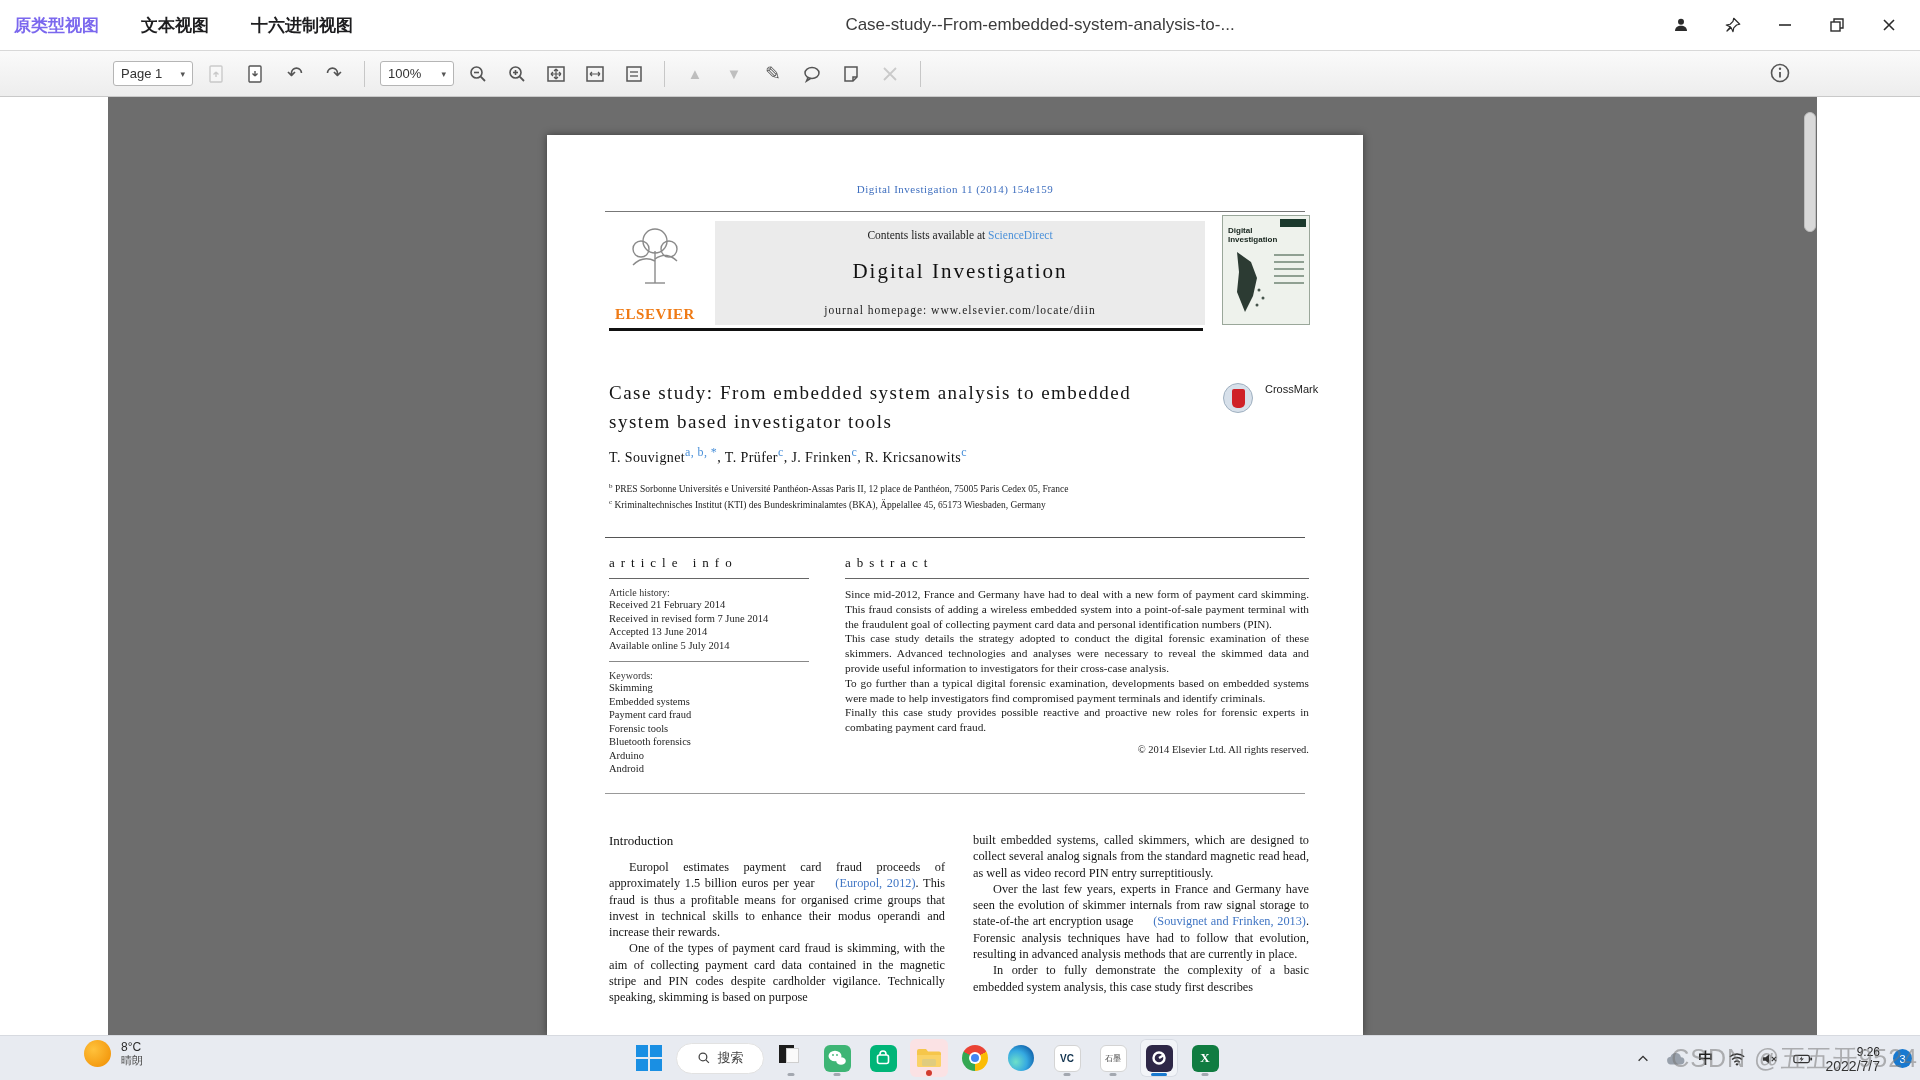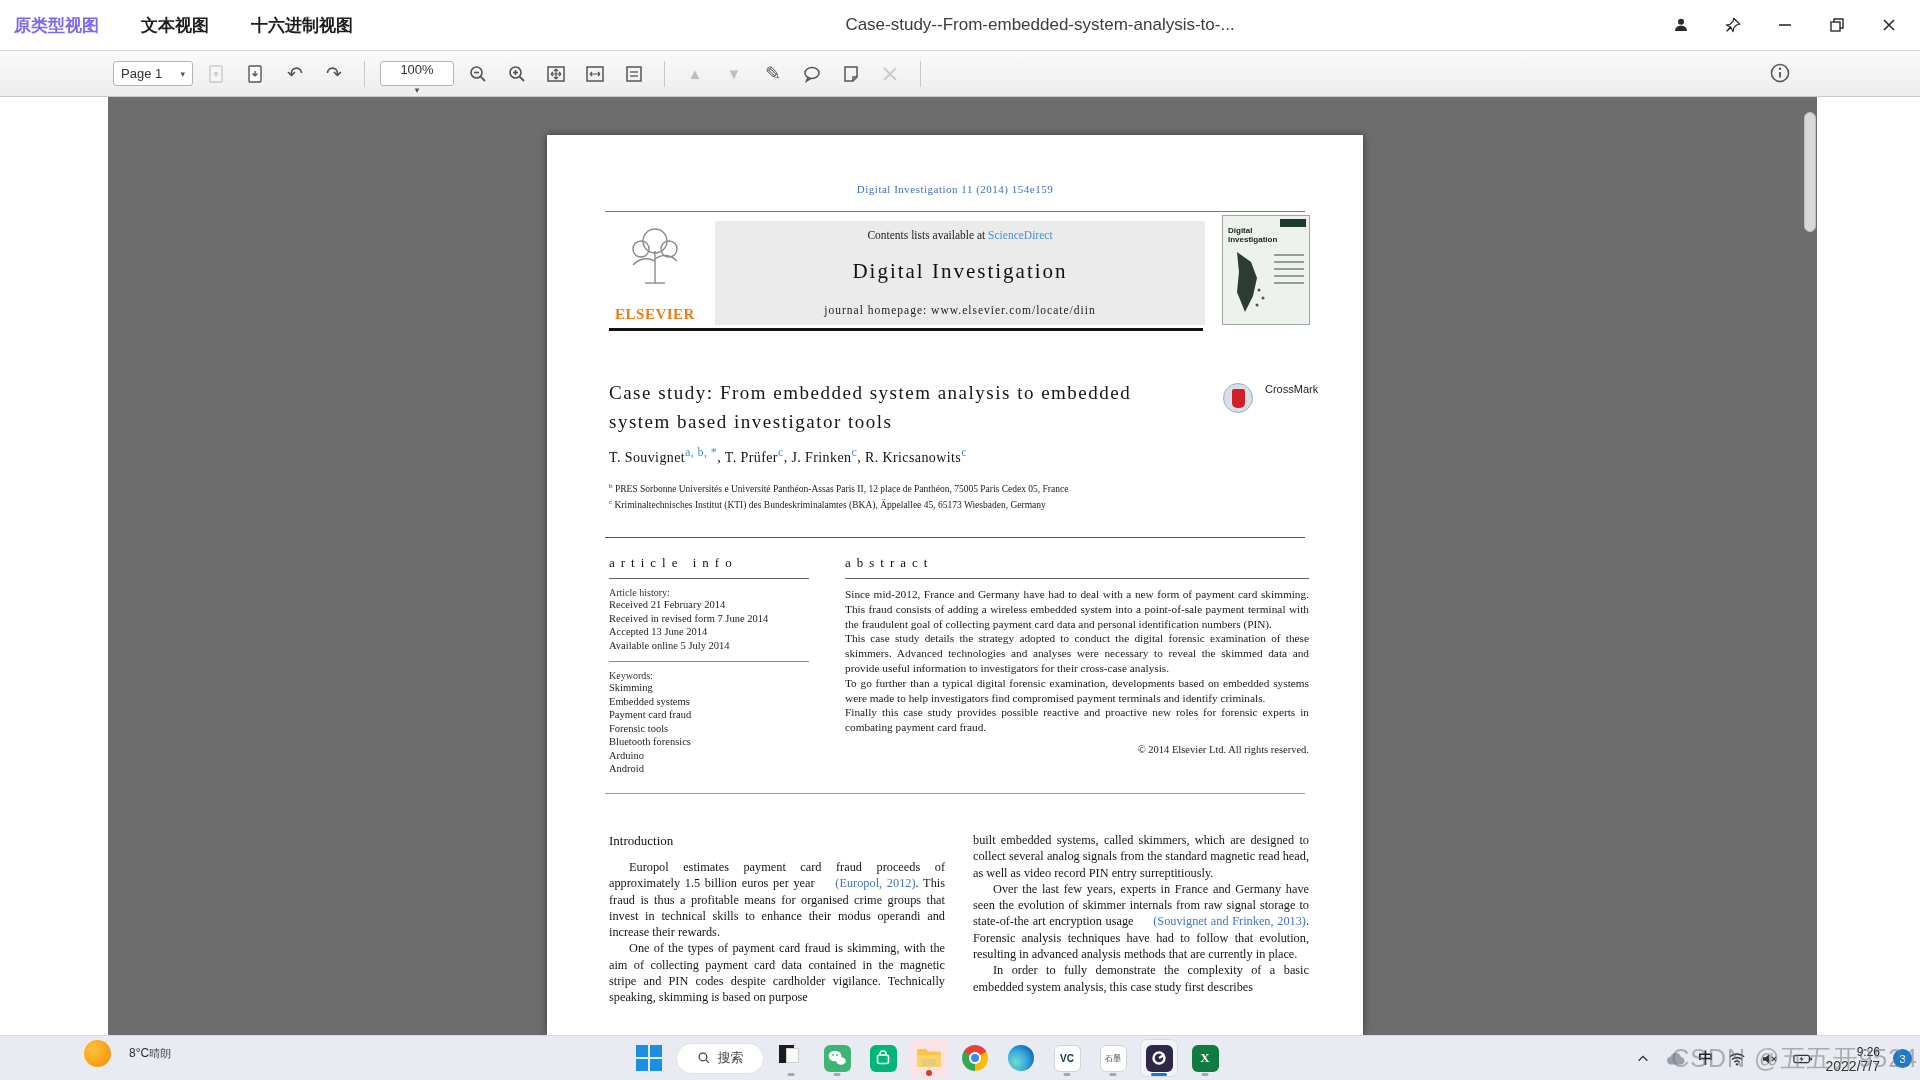--- a/index.html
+++ b/index.html
@@ -84,21 +84,21 @@
   .col-right { position:absolute; top:697px; left:426px; width:336px; }
   .body-p { font-size:12.3px; line-height:16.3px; text-align:justify; color:#161616; }
   .body-p.indent { text-indent:20px; }
   .pdf-link { color:#4176c4;padding-left:16px; }
 
   
   .taskbar { position:absolute; bottom:0; left:0; width:1920px; height:45px;
     background:#e8ebf1; border-top:1px solid rgba(0,0,0,.07); }
   .weather { position:absolute; left:84px; top:4px; display:flex; align-items:center; gap:10px; cursor:pointer; }
   .sun { width:27px; height:27px; border-radius:50%; background:radial-gradient(circle at 35% 35%, #ffc23c, #f08c00); }
-  .weather .wtxt { display:flex; flex-direction:row; line-height:13px;margin-left:8px; }
+  .weather .wtxt { display:flex; flex-direction:column; line-height:13px; }
   .wtemp { font-size:12px; color:#2b2b2b; }
   .wdesc { font-size:11px; color:#4d4d4d; }
   .tb-center { position:absolute; left:630px; top:3px; display:flex; align-items:center; gap:8px; }
   .task-ic { position:relative; width:38px; height:38px; border-radius:6px; display:flex; align-items:center; justify-content:center; cursor:pointer; }
   .task-ic.hl-pink { background:#fbe2e4; }
   .task-ic.hl-active { background:#f2f4f8; box-shadow:inset 0 0 0 1px #d8dce4; }
   .run-dash { position:absolute; bottom:1px; left:50%; transform:translateX(-50%); width:7px; height:3px; border-radius:2px; background:#a3a8b0; }
   .run-dot { position:absolute; bottom:1px; left:50%; transform:translateX(-50%); width:6px; height:6px; border-radius:50%; background:#d23b2e; }
   .run-bar { position:absolute; bottom:1px; left:50%; transform:translateX(-50%); width:16px; height:3px; border-radius:2px; background:#1879d0; }
   .winlogo { width:26px; height:26px; display:grid; grid-template-columns:12px 12px; grid-template-rows:12px 12px; gap:2px; }
@@ -186,21 +186,21 @@
     </button>
     <button class="tb-btn">
       <svg width="18" height="20" viewBox="0 0 18 20">
           <rect x="2" y="2" width="12" height="16" rx="1" fill="#fff" stroke="#555" stroke-width="1.4"></rect>
           <path d="M8 7v5M8 12l-2.5-2.5M8 12l2.5-2.5" stroke="#555" stroke-width="1.4" fill="none"></path>
         </svg>
     </button>
     <button class="tb-btn">↶</button>
     <button class="tb-btn">↷</button>
     <div class="tb-sep"></div>
-    <div class="tb-select" style="width:74px; justify-content:space-between;flex-direction:column;">
+    <div class="tb-select" style="width:74px; justify-content:space-between;">
       <span>100%</span>
       <span class="arr">▾</span>
     </div>
     <button class="tb-btn">
       <svg width="20" height="20" viewBox="0 0 20 20">
           <circle cx="8.5" cy="8.5" r="5.5" fill="none" stroke="#555" stroke-width="1.6"></circle>
           <line x1="6" y1="8.5" x2="11" y2="8.5" stroke="#555" stroke-width="1.6"></line>
           <line x1="12.7" y1="12.7" x2="17" y2="17" stroke="#555" stroke-width="1.8"></line>
         </svg>
     </button>

